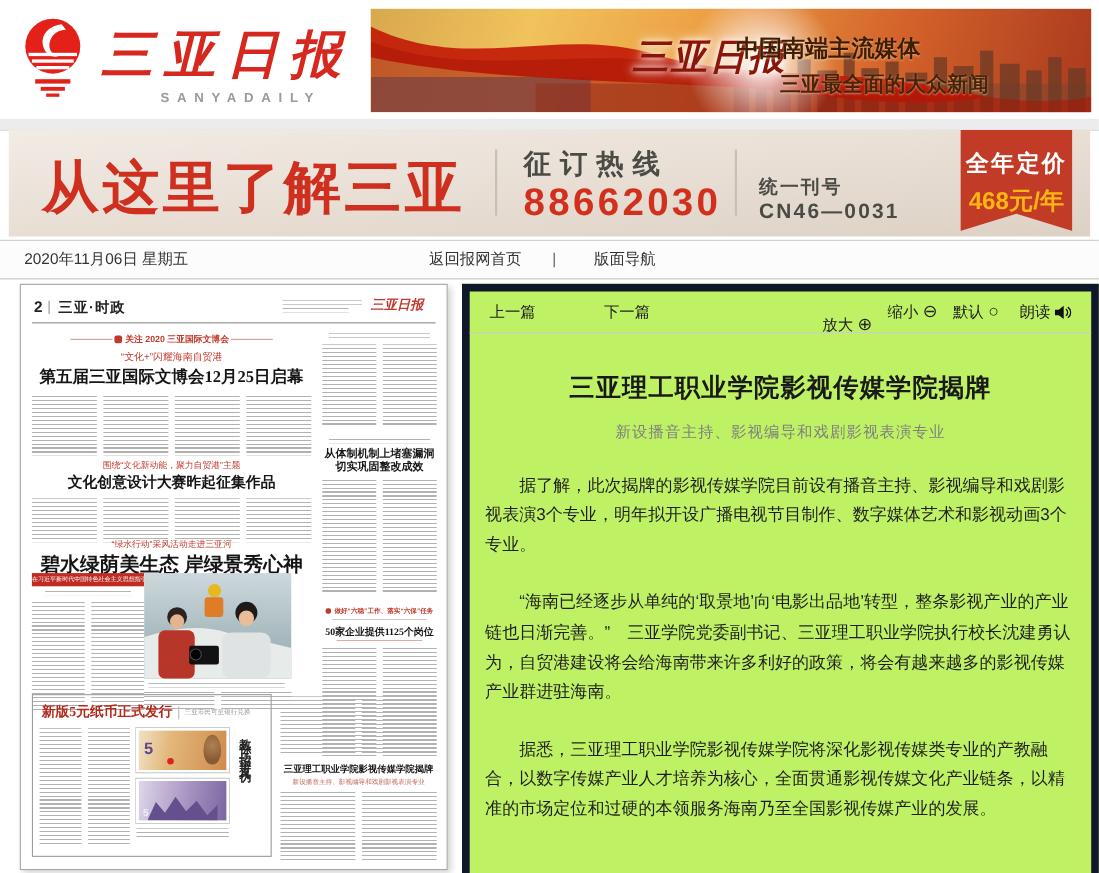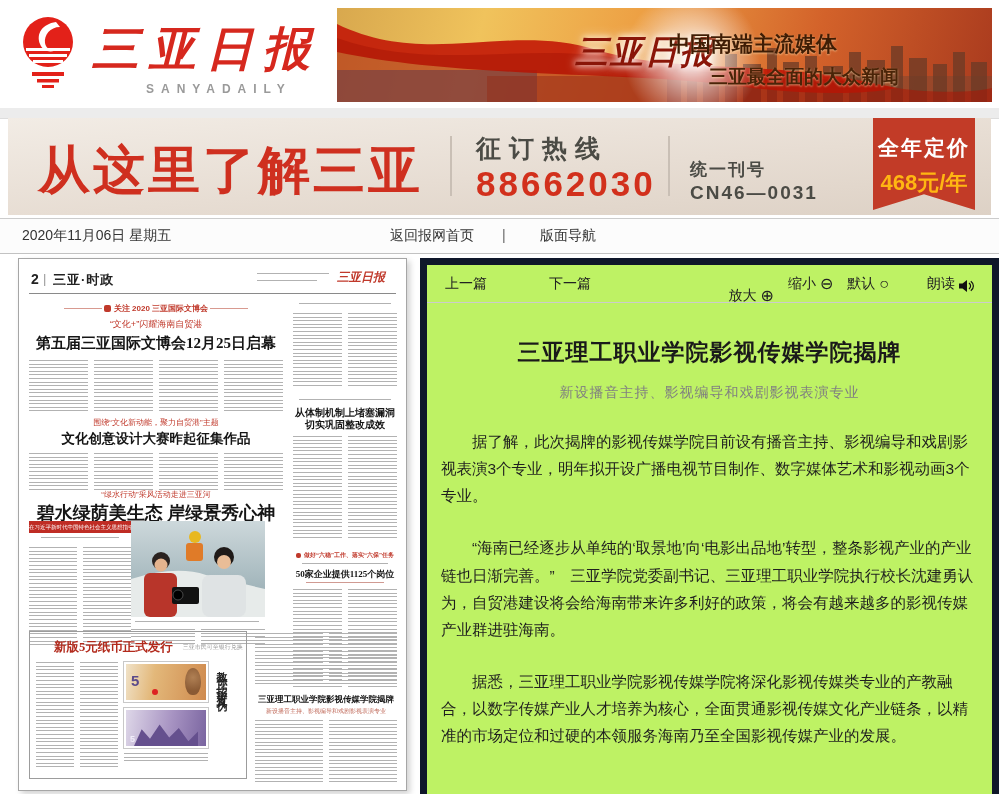--- a/index.html
+++ b/index.html
@@ -76,21 +76,21 @@
   #slogan-bar{left:10px;top:262px;width:102px;height:12px;background:#bf2c24;color:#fff;
     font-size:5.5px;text-align:center;line-height:12px;letter-spacing:0;white-space:nowrap;overflow:hidden;}
   
   #art{left:420px;top:258px;width:565px;height:531px;background:#bef264;border:7px solid #0f172a;}
   #art-toolbar{display:flex;align-items:center;height:37px;border-bottom:1px solid #ccc;
     padding:0 18px;font-size:14px;color:#222;}
   .tb-item{cursor:pointer;display:flex;align-items:center;gap:4px;}
   #tb-next{margin-left:62px;}
   #tb-zoomin{margin-left:auto;margin-top:24px;}
   .tb-gap{margin-left:14px;}
-  #tb-read{margin-left:38px;align-items:flex-end;}
+  #tb-read{margin-left:19px;}
   .glyph{font-size:16px;line-height:1;}
   #art-title{margin:34px 20px 0;text-align:center;font-family:"Liberation Serif",serif;
     font-weight:bold;font-size:23px;color:#1a1a1a;letter-spacing:1px;}
   #art-subtitle{margin:16px 20px 0;text-align:center;font-size:14px;color:#808080;letter-spacing:1px;}
   #art-body{margin:26px 14px 0;font-size:15.5px;color:#1f1f1f;line-height:1.75;}
   #art-body p{text-indent:2em;margin:0 0 25px;}
 </style>
 </head>
 <body>
 
@@ -264,21 +264,21 @@
     <div class="tl" style="height:3px;width:86px;margin:3px auto 0;"></div>
     <div class="np-head" style="font-size:9px;margin-top:3px;">50家企业提供1125个岗位</div>
     <div class="tl" style="height:3px;width:78px;margin:3px auto 0;background-image:repeating-linear-gradient(#d09a92 0 1px,transparent 1px 3.6px);"></div>
     <div class="cols" style="margin-top:4px;height:100px;">
       <div class="tl"></div>
         <div class="tl"></div>
     </div>
   </div>
 
   <div id="money-box" class="abs">
-    <div style="display:flex;align-items:center;margin:7px 24px 0;">
+    <div style="display:flex;align-items:center;margin:7px 8px 0;">
       <span style="font-size:12.5px;font-weight:bold;color:#b22a1c;font-family:'Liberation Serif',serif;white-space:nowrap;">新版5元纸币正式发行</span>
       <span style="width:1px;height:12px;background:#bbb;margin:0 5px;"></span>
       <span style="font-size:6px;color:#999;white-space:nowrap;">三亚市民可至银行兑换</span>
     </div>
     <div style="display:flex;margin:6px 6px 0;gap:6px;">
       <div class="cols" style="width:82px;height:108px;">
         <div class="tl"></div>
           <div class="tl"></div>
       </div>
       <div style="width:84px;">

